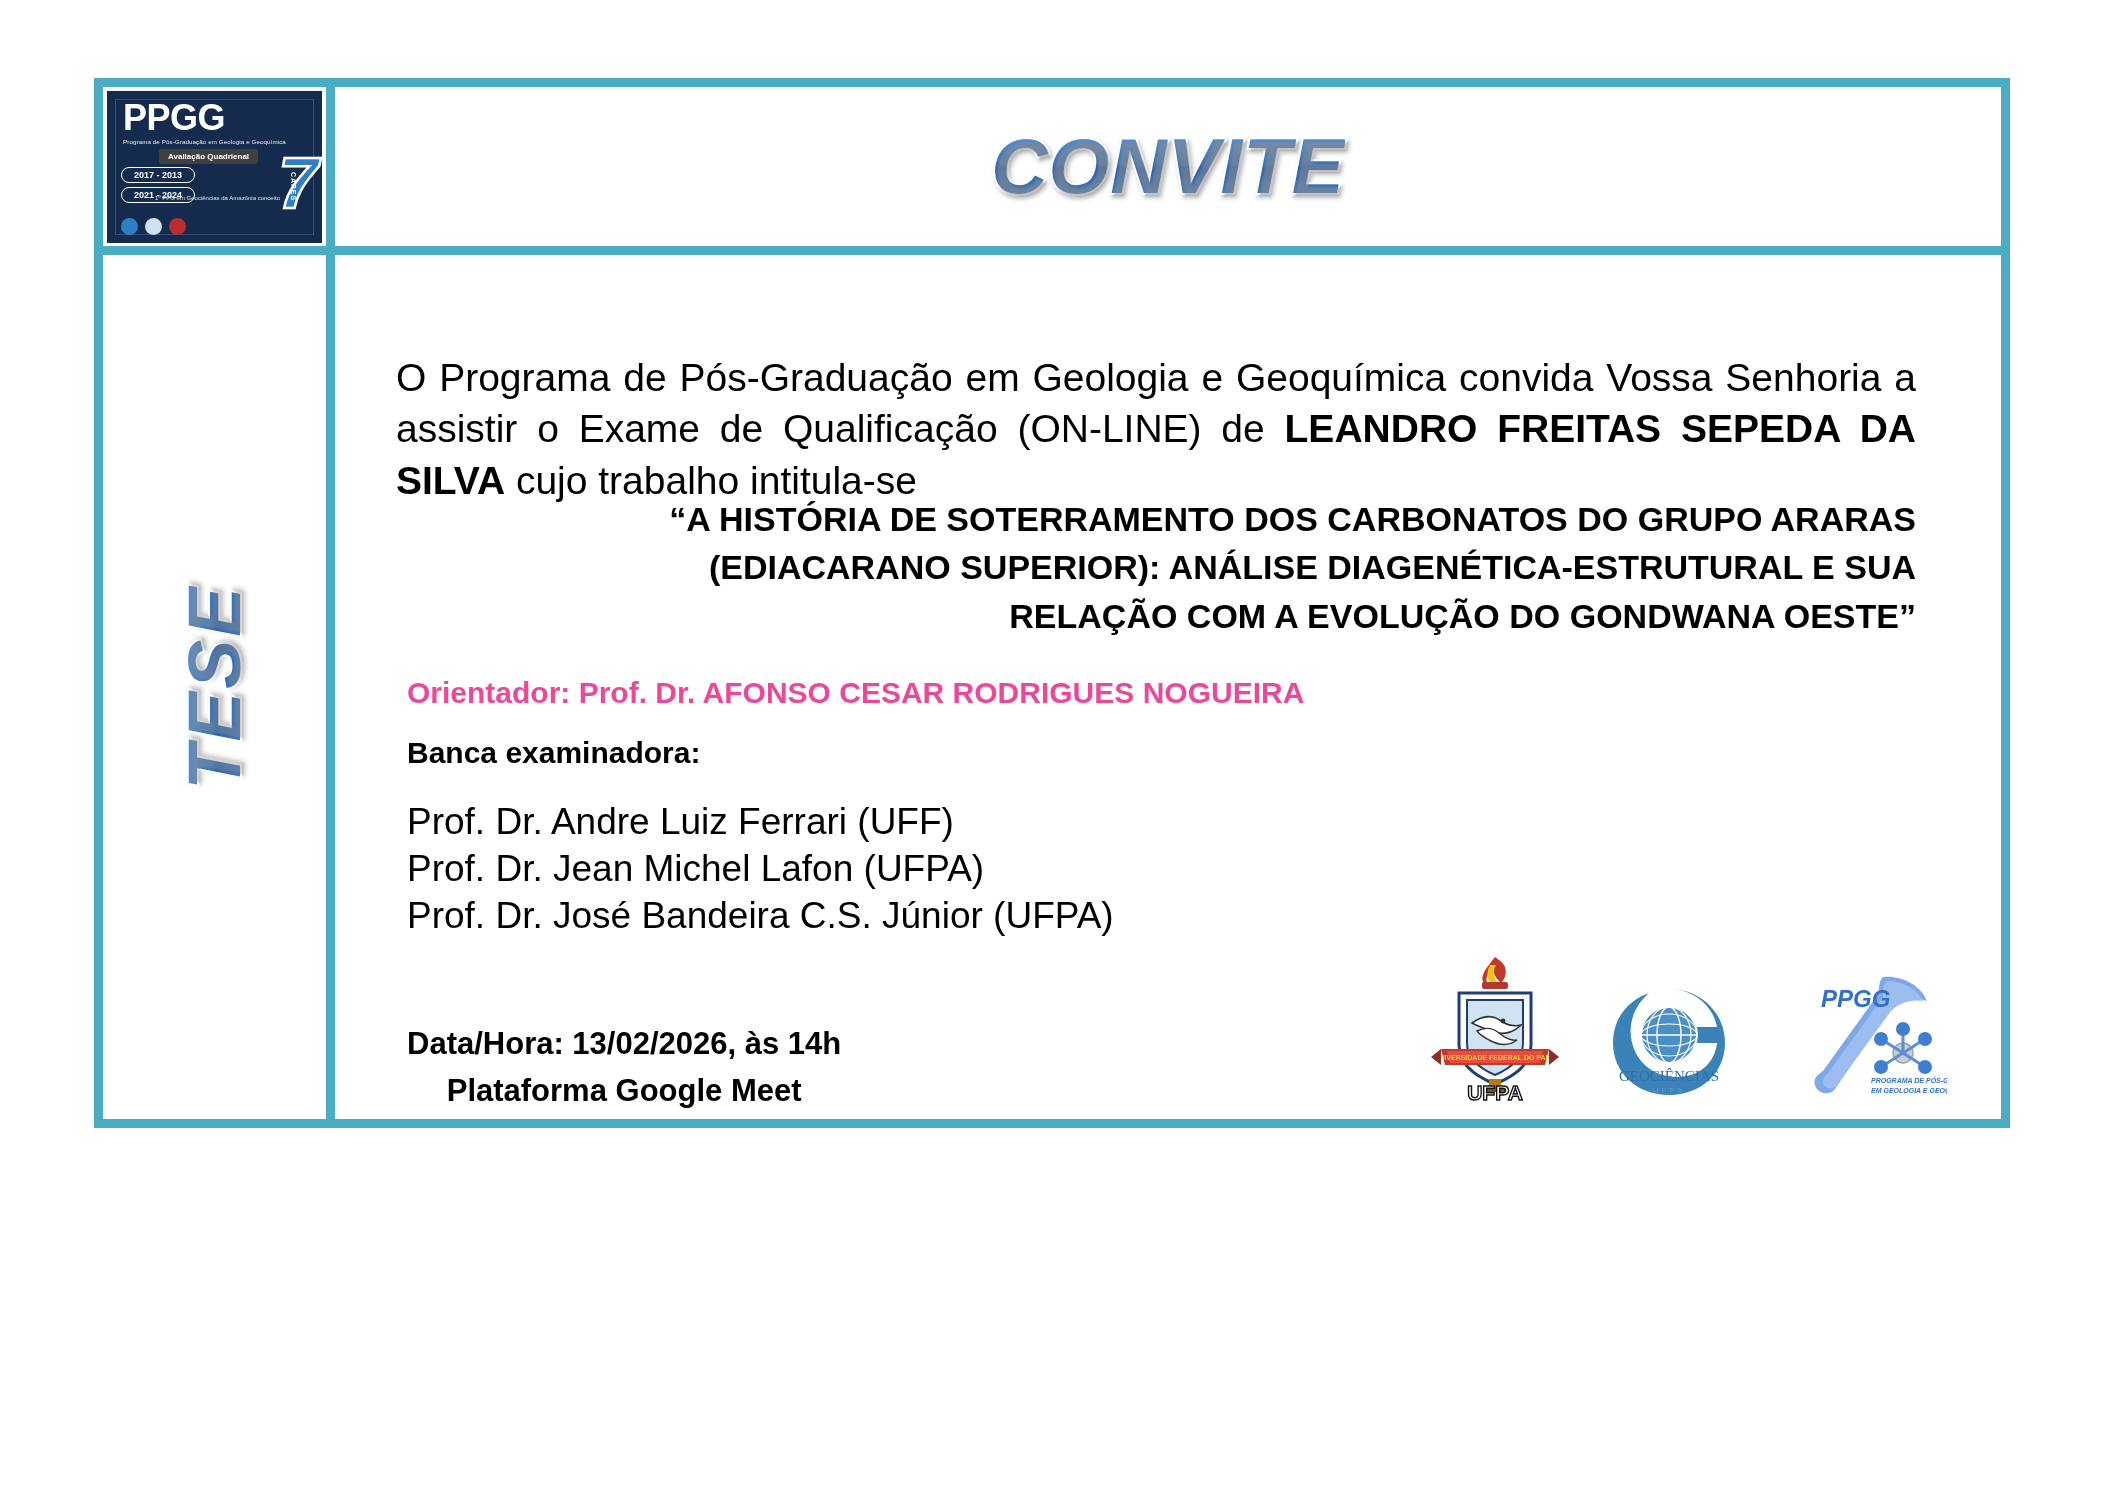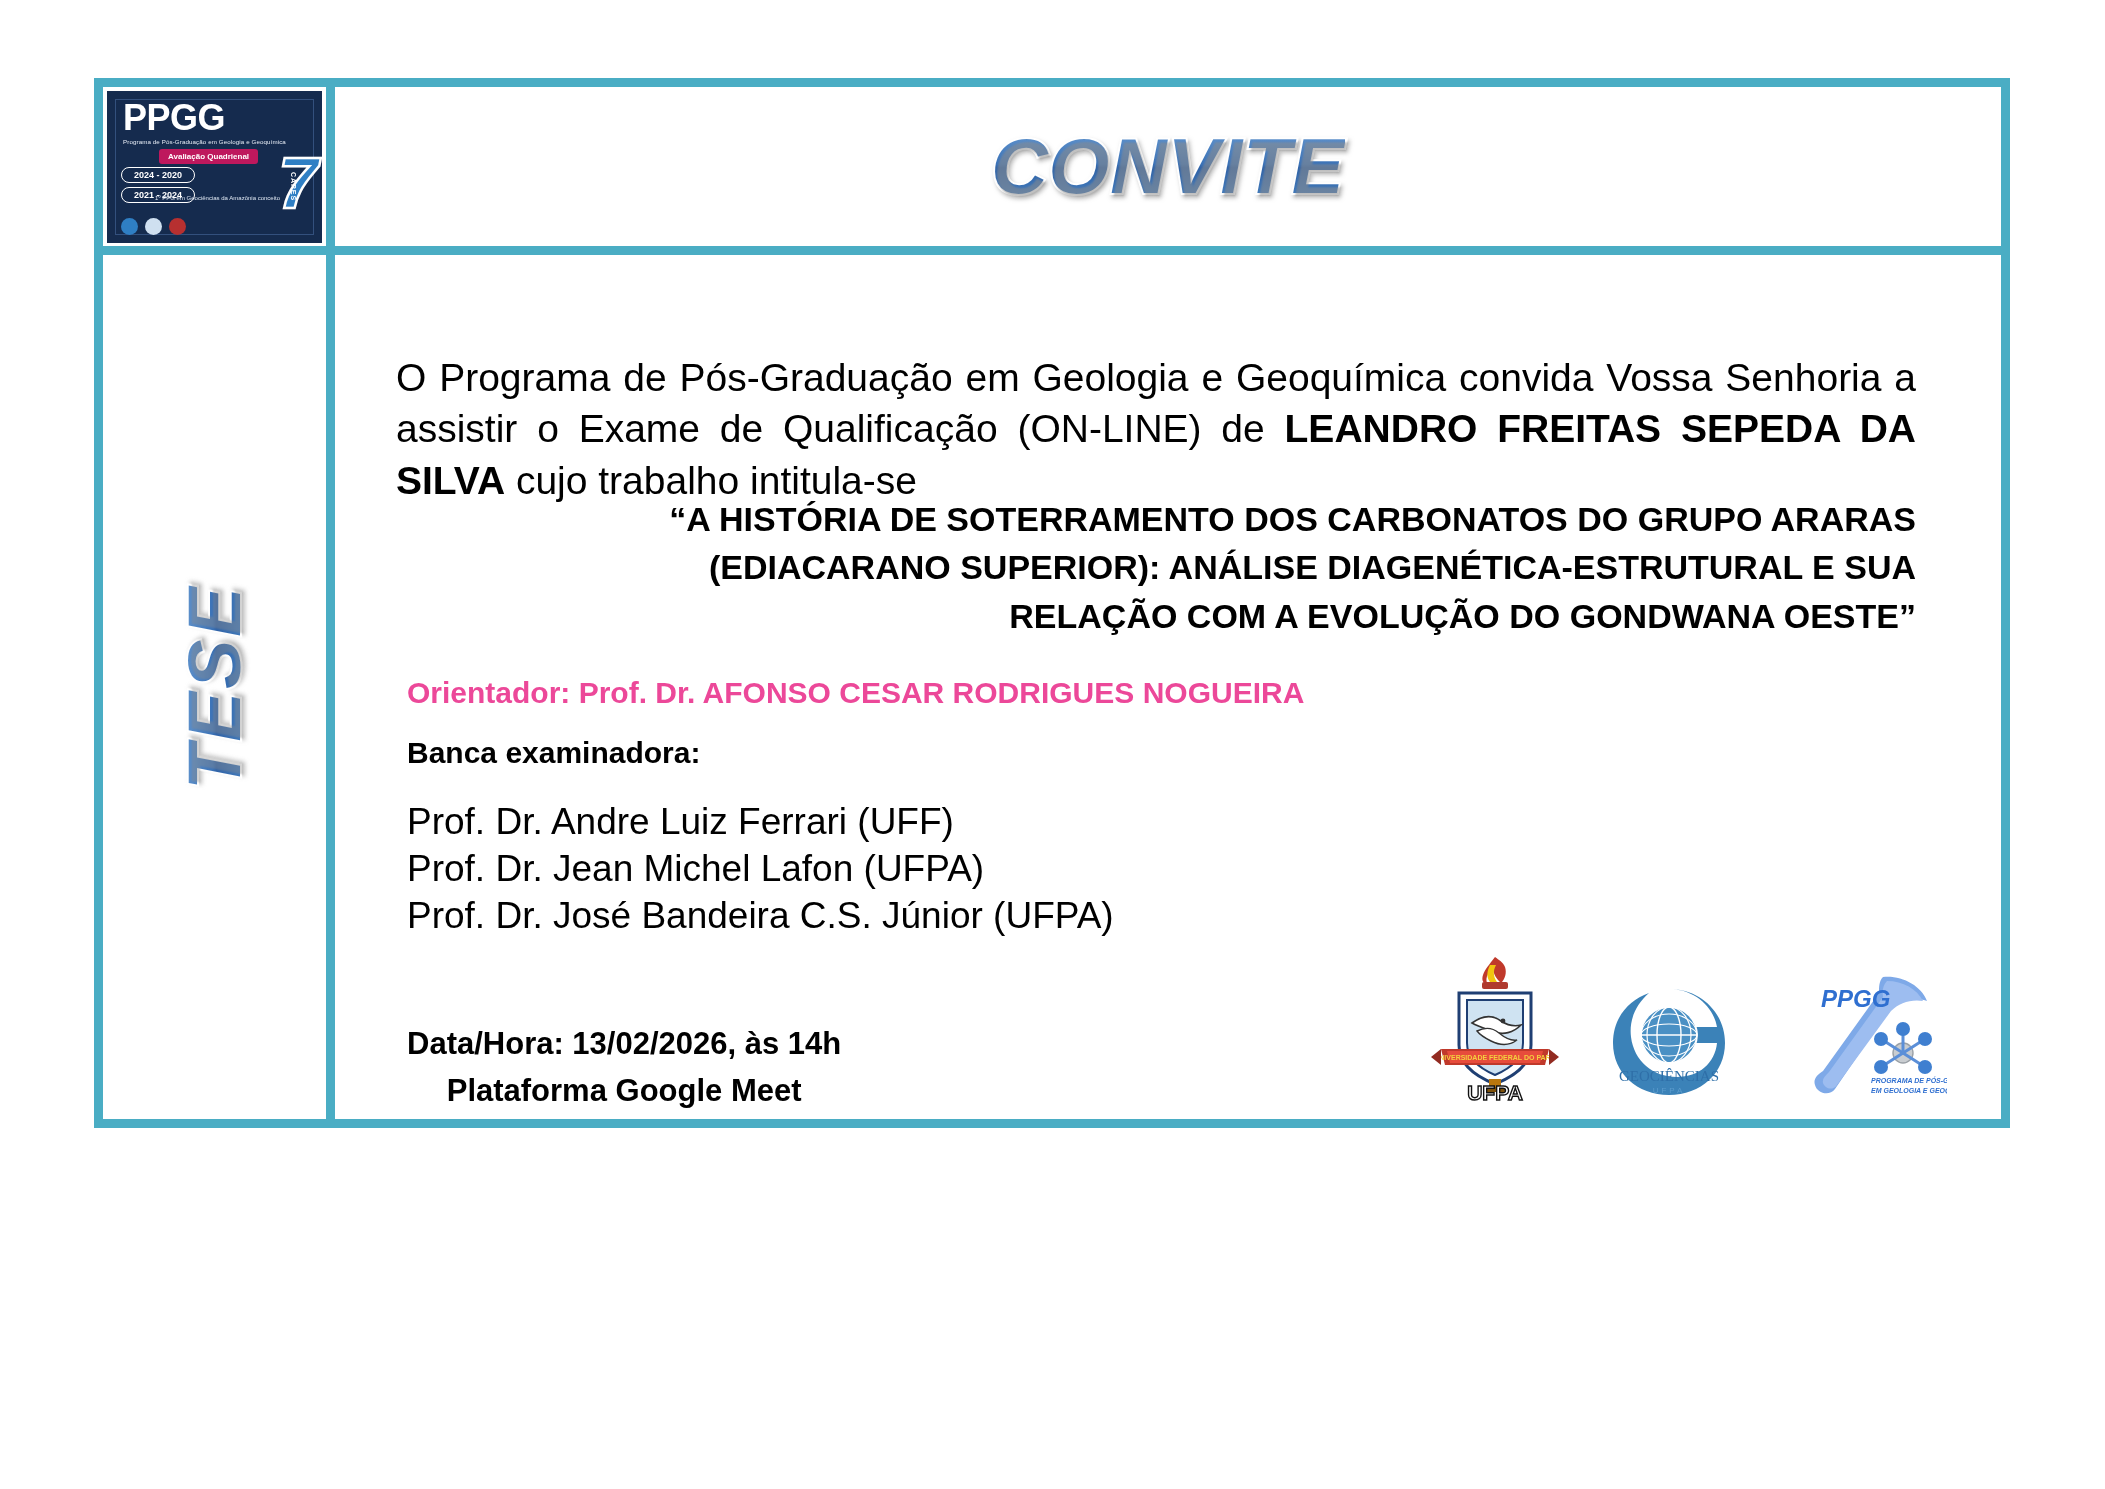--- a/index.html
+++ b/index.html
@@ -83,21 +83,21 @@
     position: absolute;
     left: 16px; top: 47px;
     color: #e6ecf5;
     font-size: 6.2px;
     letter-spacing: 0.1px;
     white-space: nowrap;
   }
   .ppgg-pill {
     position: absolute;
     left: 52px; top: 58px;
-    background: #be185d;
+    background: #404040;
     color: #ffffff;
     font-size: 8px;
     font-weight: bold;
     padding: 3px 9px;
     border-radius: 3px;
     white-space: nowrap;
   }
   .ppgg-years {
     position: absolute;
     left: 14px;
@@ -352,21 +352,21 @@
 <div class="poster">
 
   <div class="header-row">
 
     <div class="logo-cell">
       <div class="ppgg-badge">
         <div class="ppgg-inner"></div>
         <div class="ppgg-word">PPGG</div>
         <div class="ppgg-sub">Programa de Pós-Graduação em Geologia e Geoquímica</div>
         <div class="ppgg-pill">Avaliação Quadrienal</div>
-        <div class="ppgg-years y1">2024 - 2020</div>
+        <div class="ppgg-years y1">2017 - 2013</div>
         <div class="ppgg-years y2">2021 - 2024</div>
         <div class="ppgg-note">1º PPG em Geociências da
 Amazônia conceito</div>
         <div class="ppgg-seven">7</div>
         <div class="ppgg-capes">CAPES</div>
         <div class="ppgg-icons">
           <span class="ppgg-ic ic-a"></span>
           <span class="ppgg-ic ic-b"></span>
           <span class="ppgg-ic ic-c"></span>
         </div>

